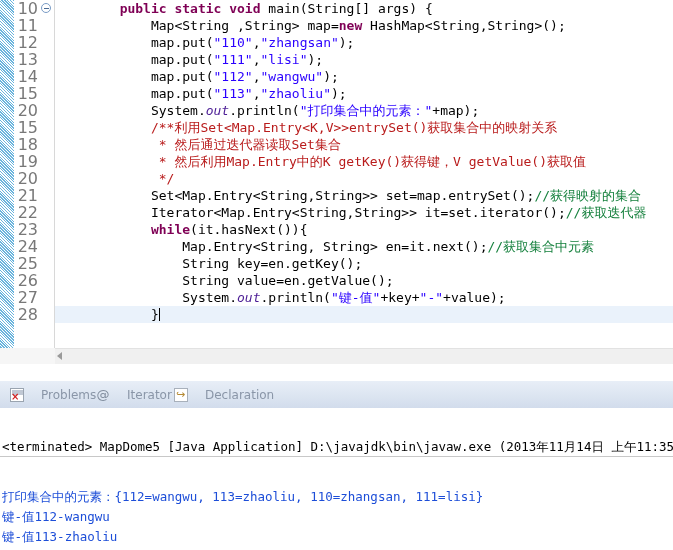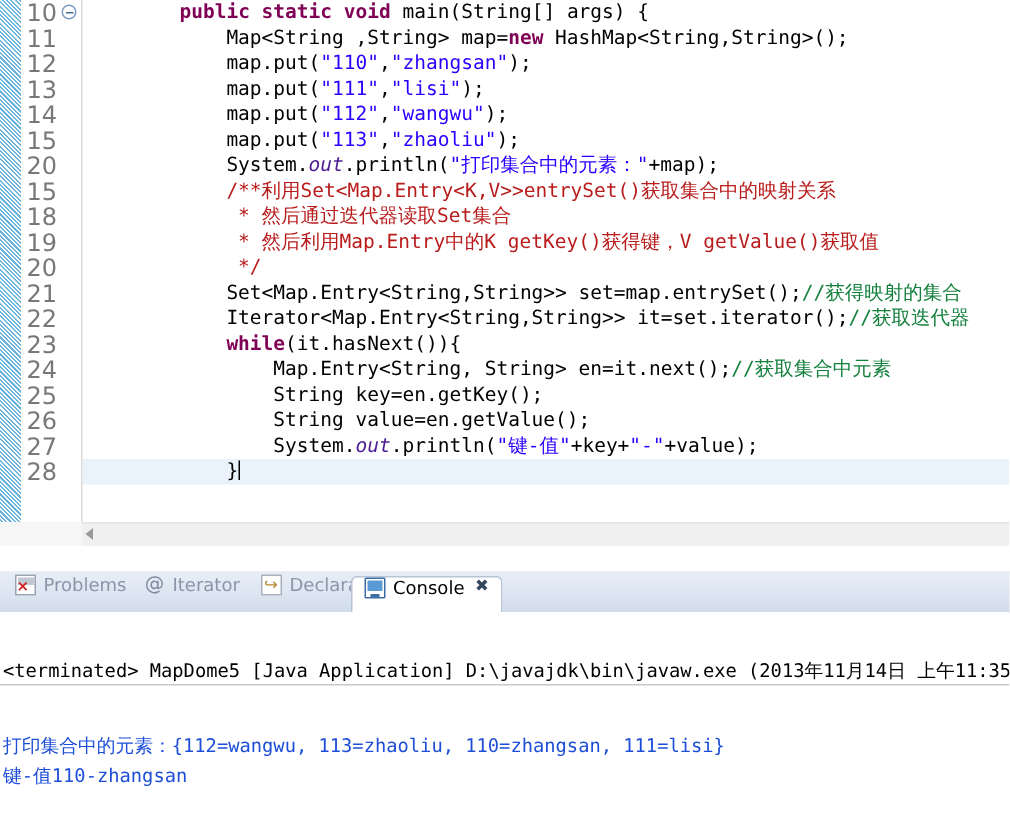--- a/index.html
+++ b/index.html
@@ -174,22 +174,22 @@
     left: 0; top: 0;
     width: 673px; height: 27px;
     background: linear-gradient(to bottom, #e8eef7 0%, #dce5f1 55%, #d2dcec 100%);
     border-bottom: 1px solid #b6c4d6;
   }
   .vtab {
     position: absolute;
     top: 2px;
     height: 24px;
     display: flex;
-    align-items: flex-start;
-    gap: 5px;
+    align-items: center;
+    gap: 17px;
     padding: 0 8px;
     box-sizing: border-box;
     font-family: "DejaVu Sans", sans-serif;
     font-size: 12px;
     color: #8a96a8;
     white-space: nowrap;
   }
   .vtab.active {
     color: #000000;
     background: #ffffff;
@@ -361,24 +361,19 @@
         <span>Problems</span>
       </div>
       <div class="vtab" style="left: 88px;">
         <span class="tabicon icon-javadoc">@</span>
         <span>Iterator</span>
       </div>
       <div class="vtab" style="left: 166px;">
         <span class="tabicon icon-declaration"></span>
         <span>Declaration</span>
       </div>
-      <div class="vtab active" style="left: 234px;">
-        <span class="tabicon icon-console"></span>
-        <span>Console</span>
-        <span class="tab-close">✖</span>
-      </div>
     </div>
 
   <div id="console-output">
     <div id="terminated-line">&lt;terminated&gt; MapDome5 [Java Application] D:\javajdk\bin\javaw.exe (2013年11月14日 上午11:35:23)</div>
-    <div id="console-lines"><div class="oline">打印集合中的元素：{112=wangwu, 113=zhaoliu, 110=zhangsan, 111=lisi}</div><div class="oline">键-值110-zhangsan</div></div>
+    <div id="console-lines"><div class="oline">打印集合中的元素：{112=wangwu, 113=zhaoliu, 110=zhangsan, 111=lisi}</div><div class="oline">键-值112-wangwu</div><div class="oline">键-值113-zhaoliu</div><div class="oline">键-值110-zhangsan</div></div>
   </div>
 </div>
 
 </body></html>

